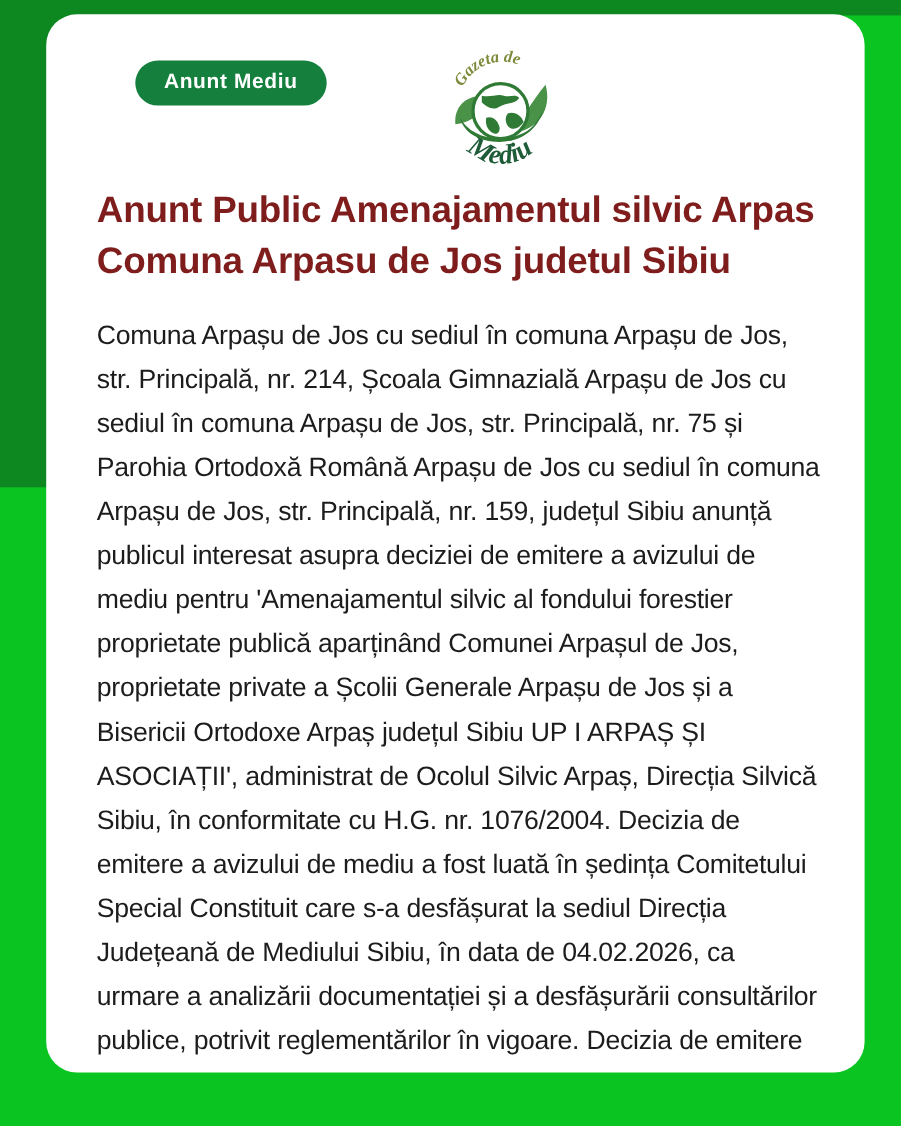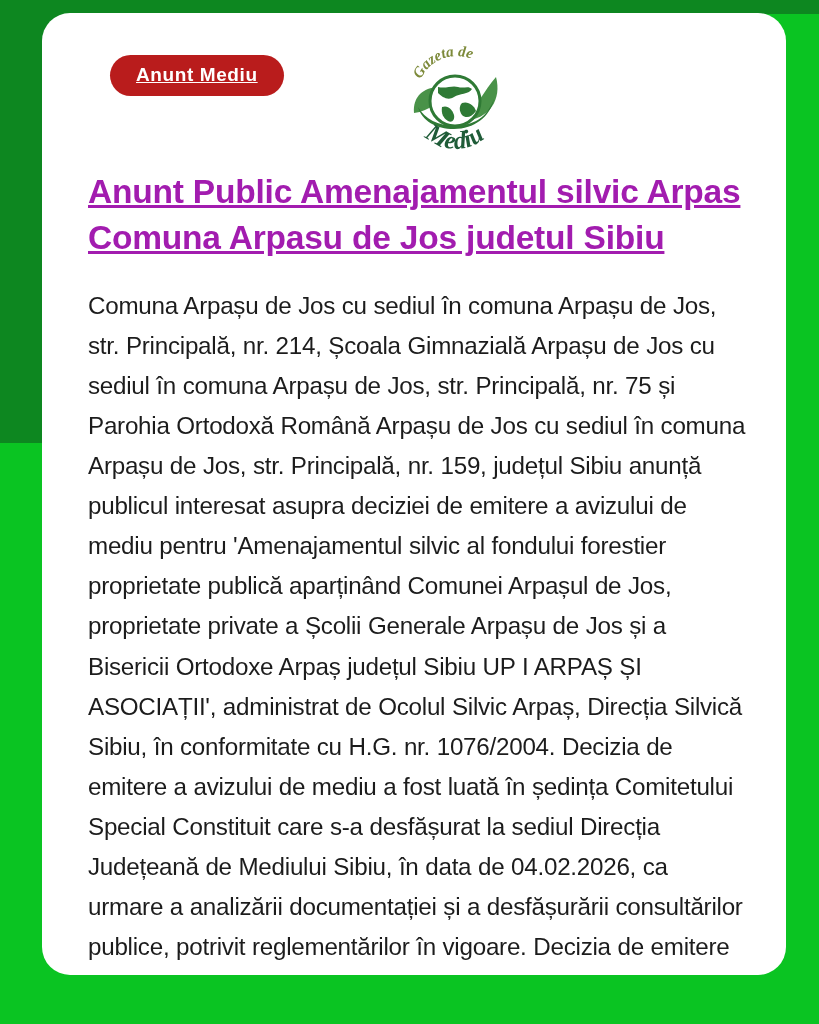--- a/index.html
+++ b/index.html
@@ -56,57 +56,55 @@
   }
 
   
   #header-row {
     position: relative;
     height: 112px;
   }
 
   #badge {
     position: absolute;
-    left: 24px;
+    left: 37px;
     top: 14px;
     display: inline-flex;
     align-items: center;
     justify-content: center;
-    background: #b91c1c;
+    background: #15803d;
     color: #ffffff;
     border-radius: 22px;
     padding: 10px 26px 12px 26px;
     font-size: 19px;
     font-weight: 700;
     letter-spacing: 0.6px;
     line-height: 1;
     white-space: nowrap;
-    text-decoration: underline;
   }
 
   #logo {
     position: absolute;
     left: 312px;
     top: 0px;
     width: 114px;
     height: 110px;
   }
   #logo svg { display:block; width:114px; height:110px; }
 
   
   #title {
     margin-top: 16px;
     margin-left: 2px;
-    color: #a21caf;
+    color: #7f1d1d;
     font-size: 33.5px;
     font-weight: 800;
     line-height: 1.36;
     letter-spacing: -0.2px;
     width: 660px;
-    text-decoration: underline;
   }
 
   
   #body-copy {
     margin-top: 26px;
     margin-left: 2px;
     width: 660px;
     color: #1c1c1c;
     font-size: 24.2px;
     line-height: 1.655;

